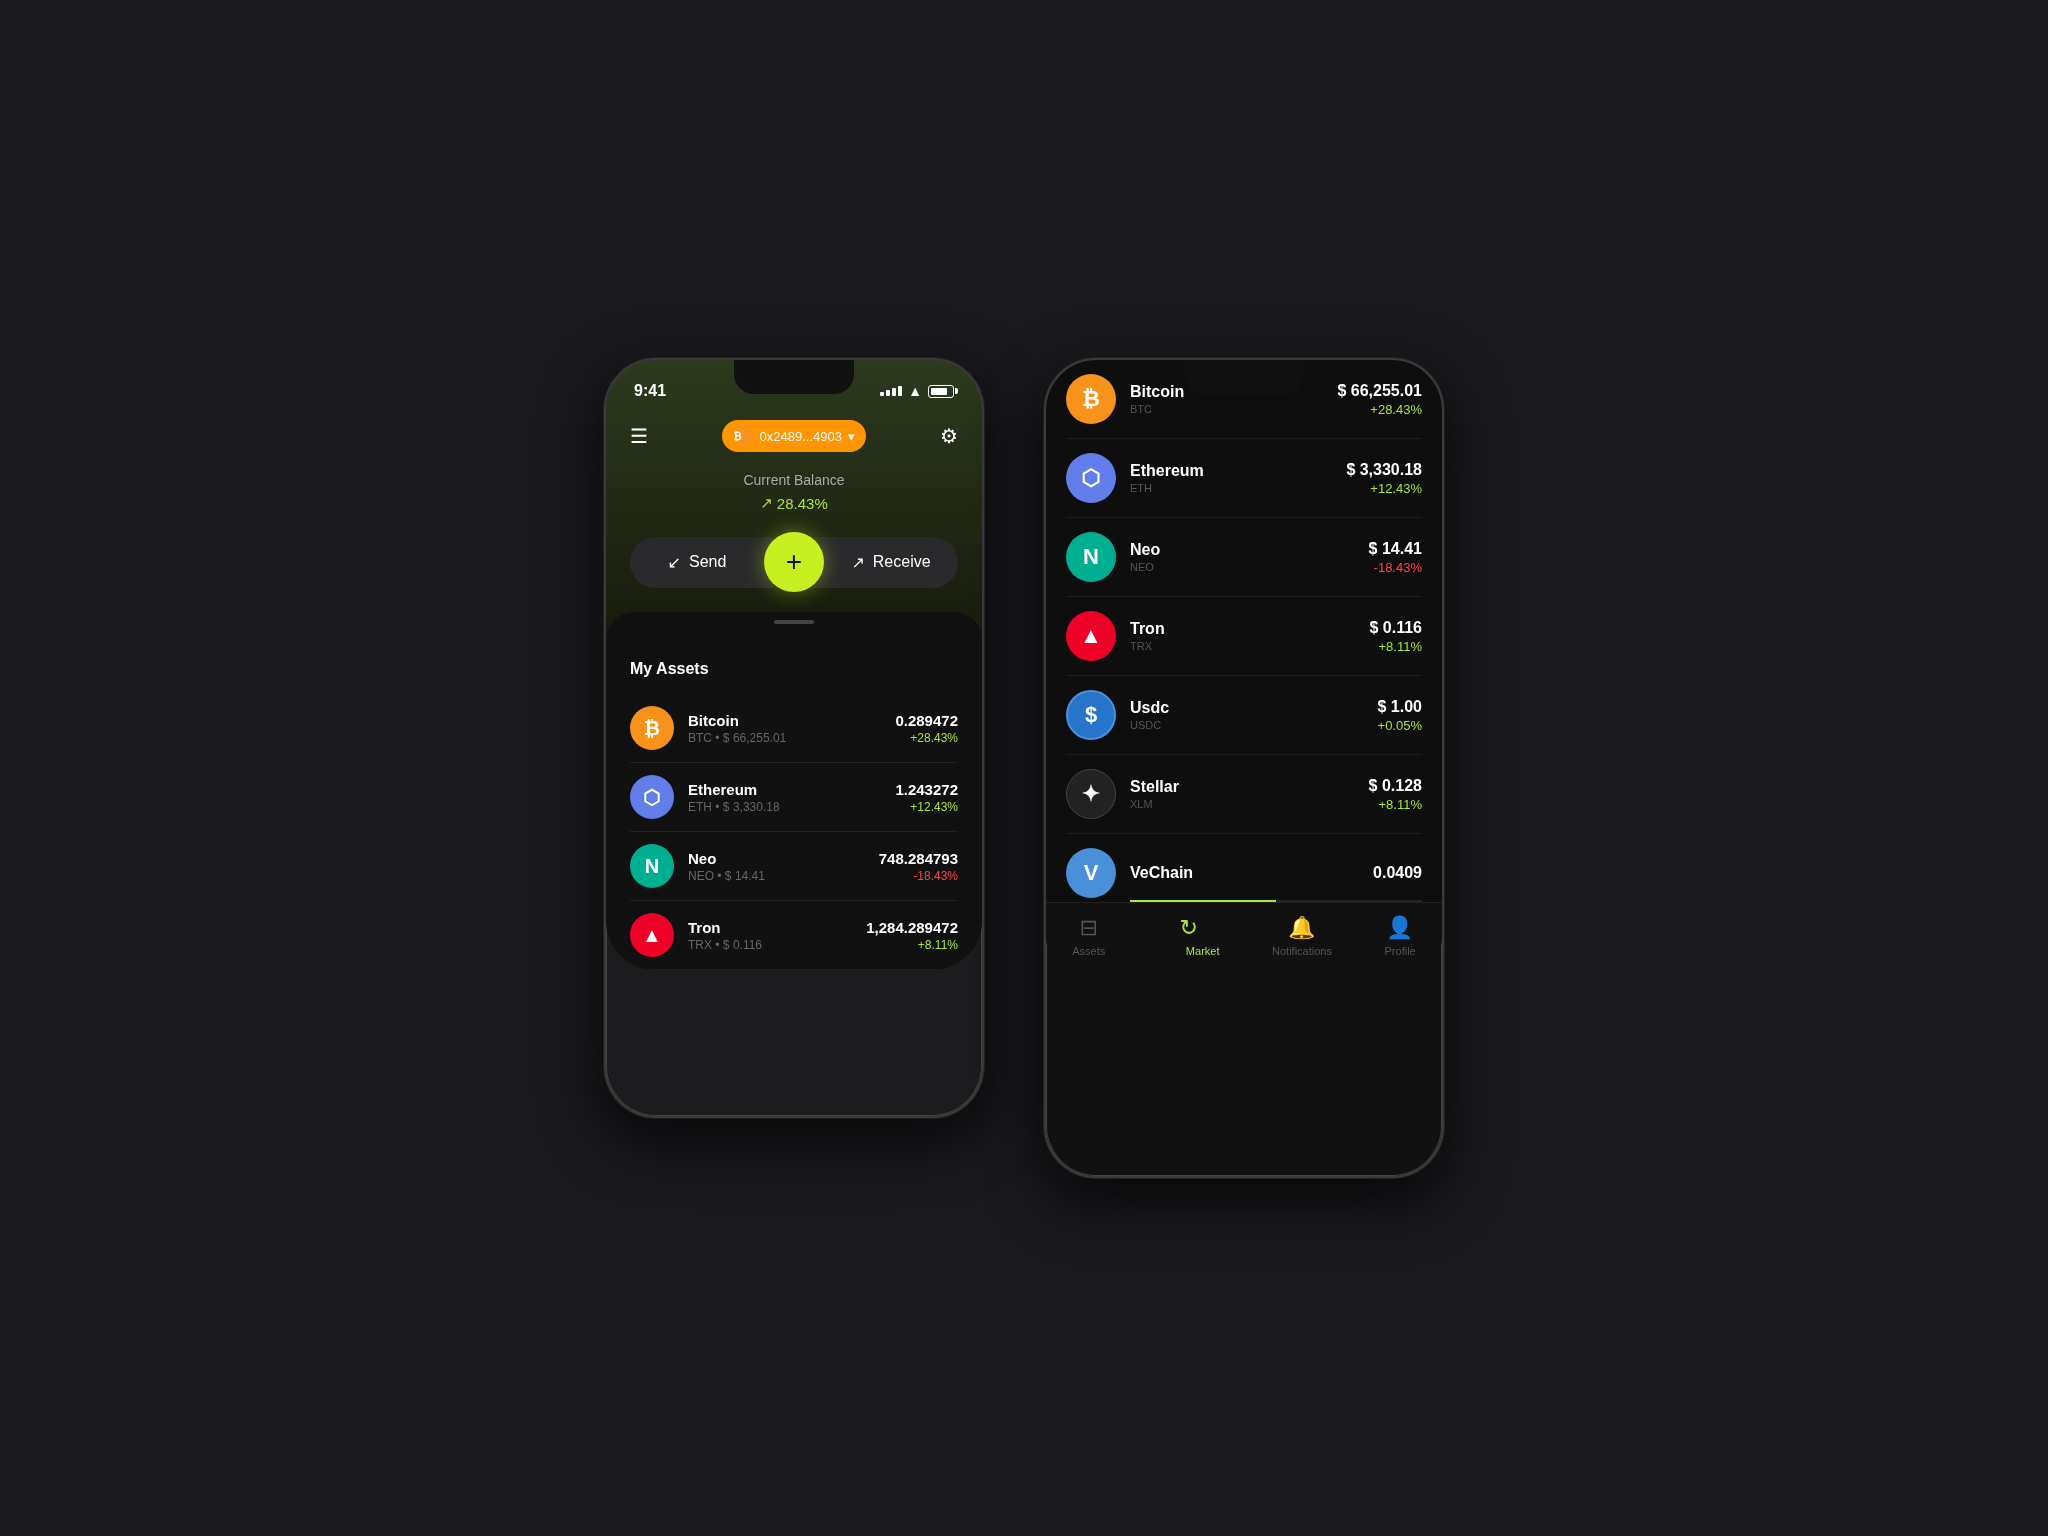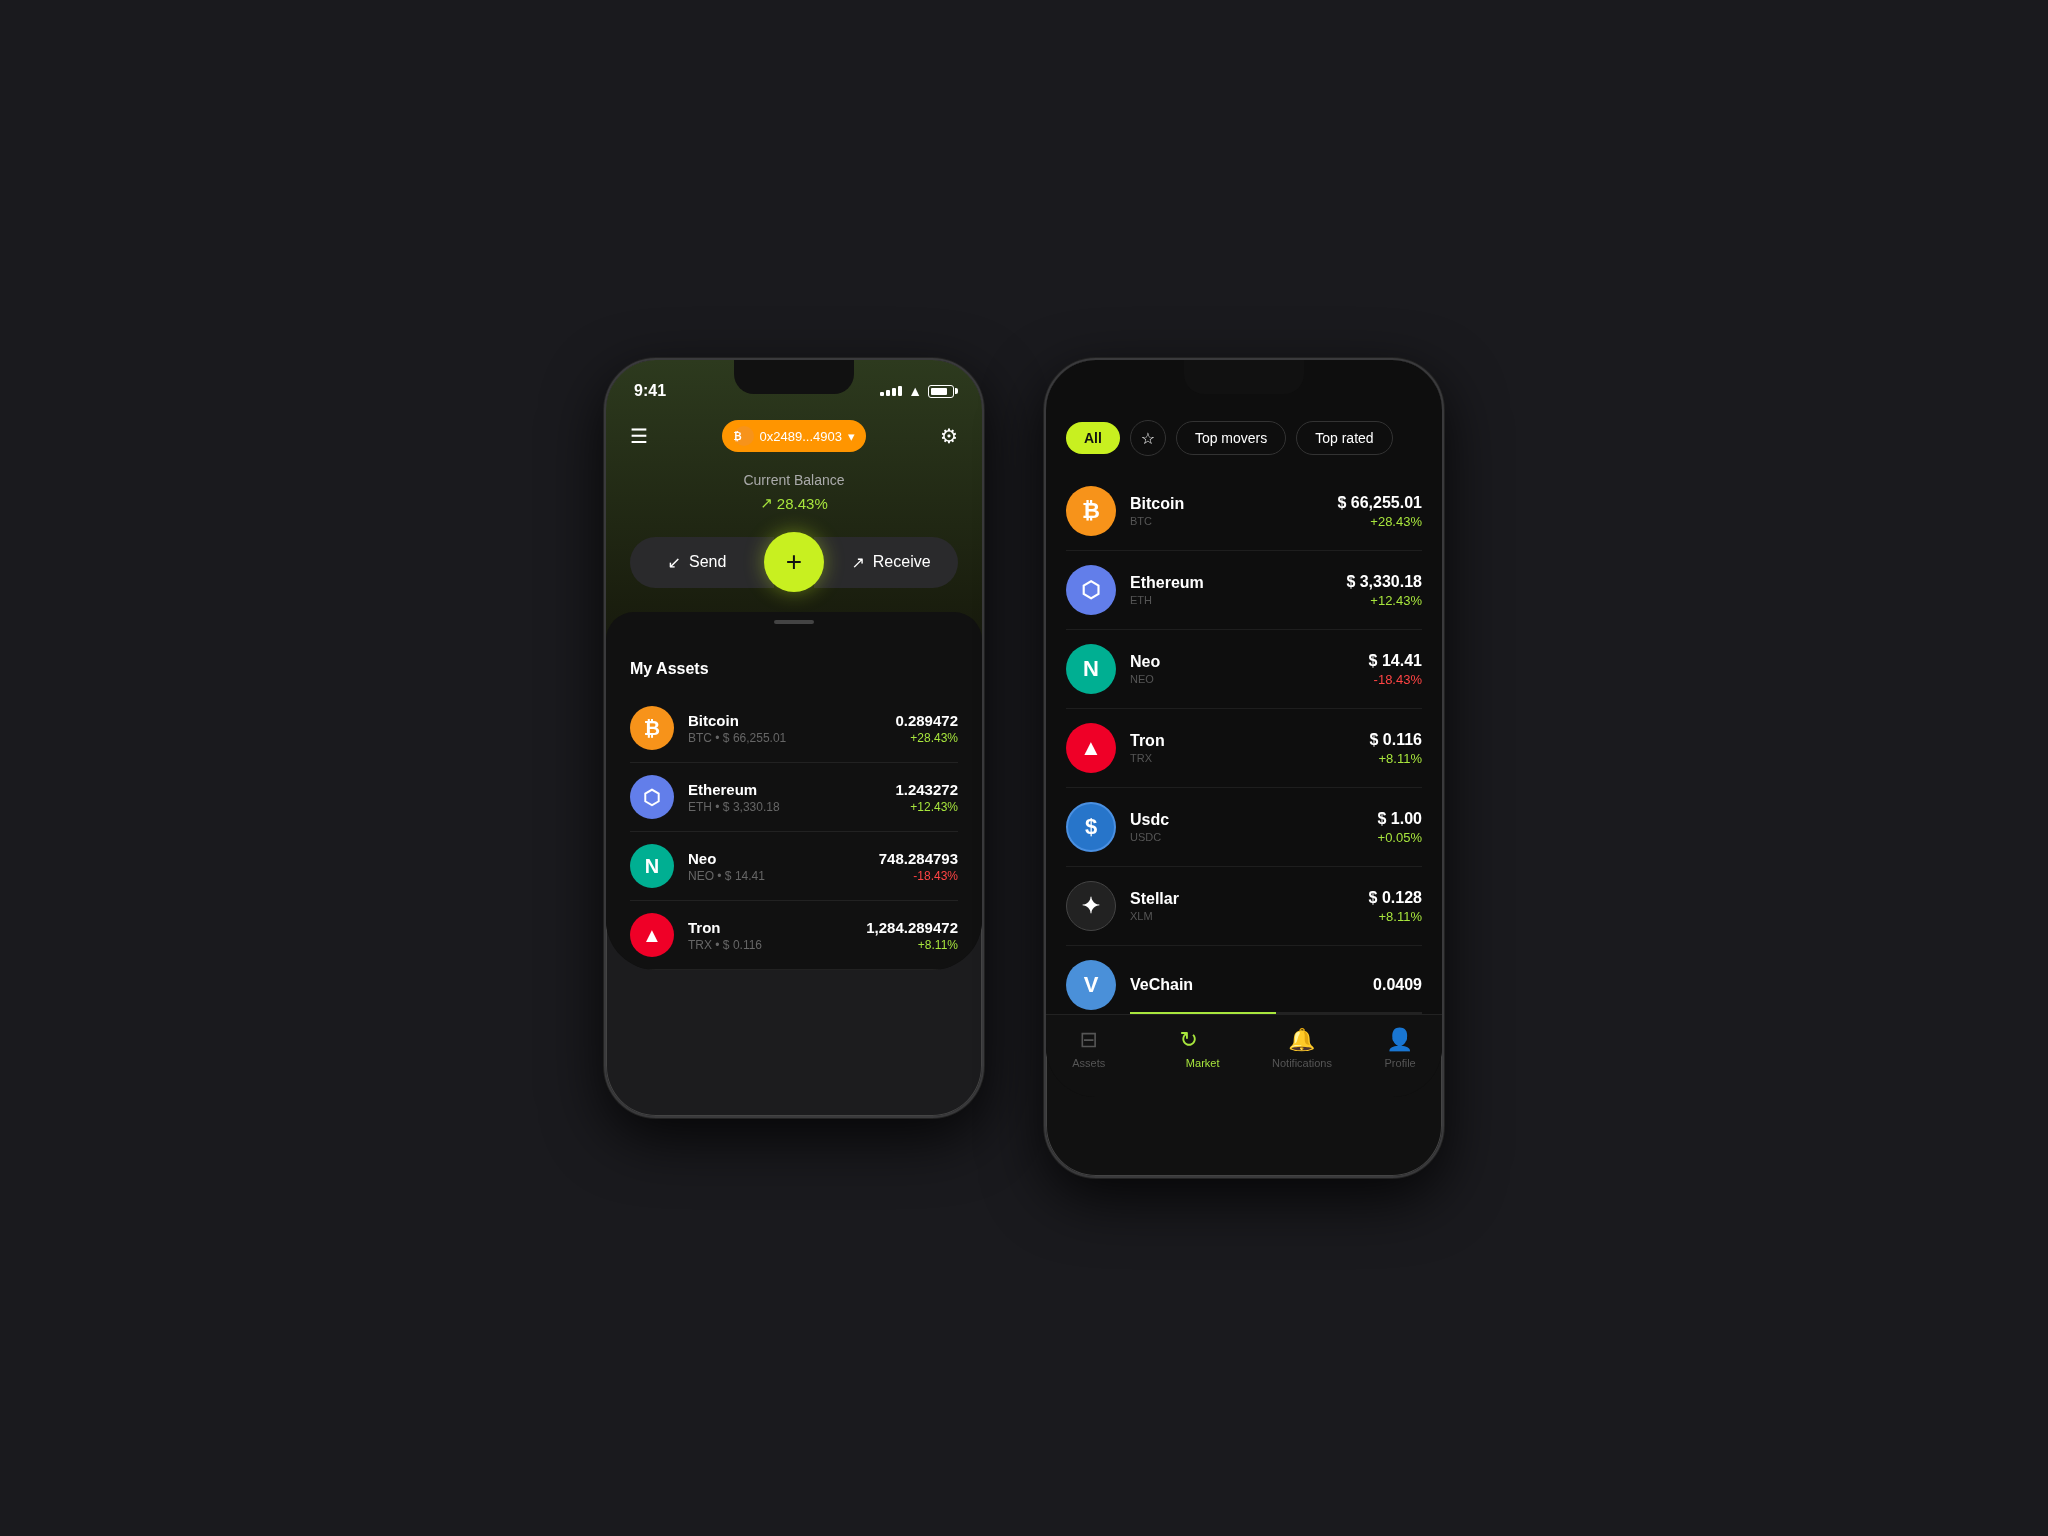--- a/index.html
+++ b/index.html
@@ -457,28 +457,20 @@
           </div>
       </div>
     </div>
   </div>
 
   <div class="phone-frame2">
     <div class="phone-side-btn2 vol-up"></div>
 
     <div class="phone-screen2">
 
-      <div class="filter-tabs">
-        <div class="filter-tab active">All</div>
-        <div class="star-tab">
-          <span>☆</span>
-        </div>
-        <div class="filter-tab inactive">Top movers</div>
-        <div class="filter-tab inactive">Top rated</div>
-      </div>
 
       <div class="market-list">
         <div id="market-items">
             <div class="market-item">
         <div class="market-icon" style="background:#f7931a">₿</div>
         <div class="market-info">
           <div class="market-name">Bitcoin</div>
           <div class="market-sym">BTC</div>
         </div>
         <div class="market-values">

